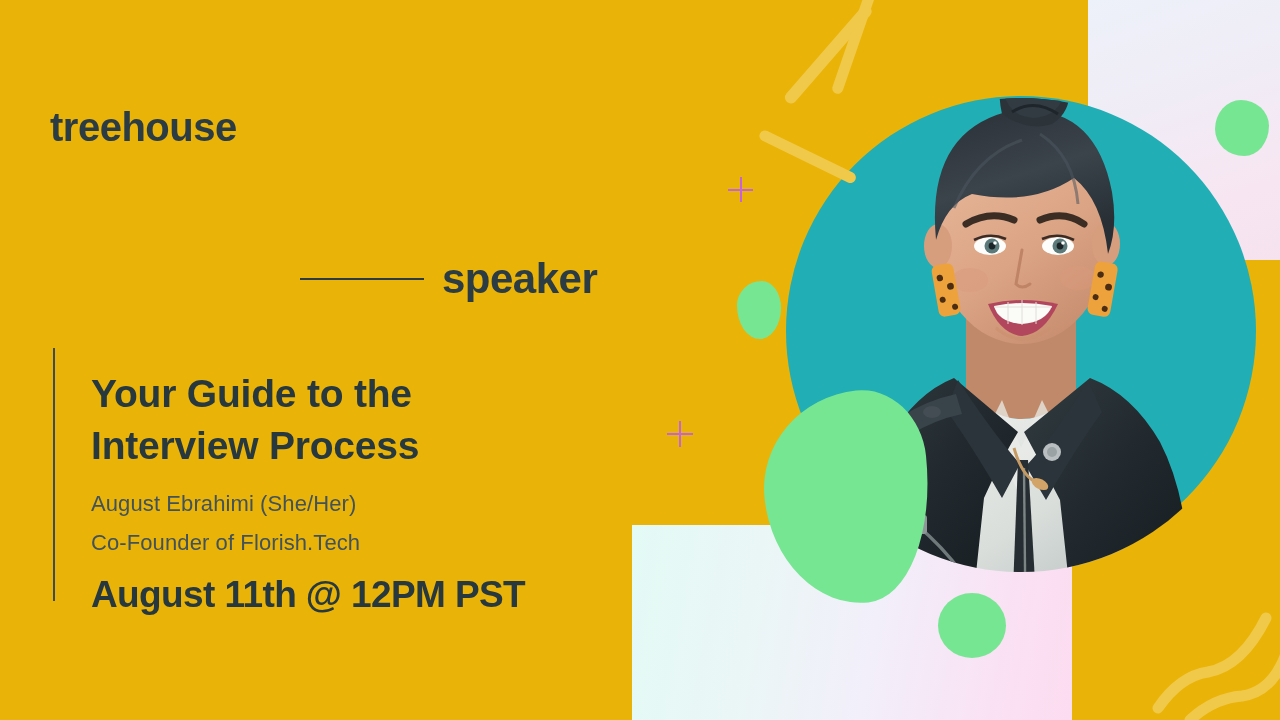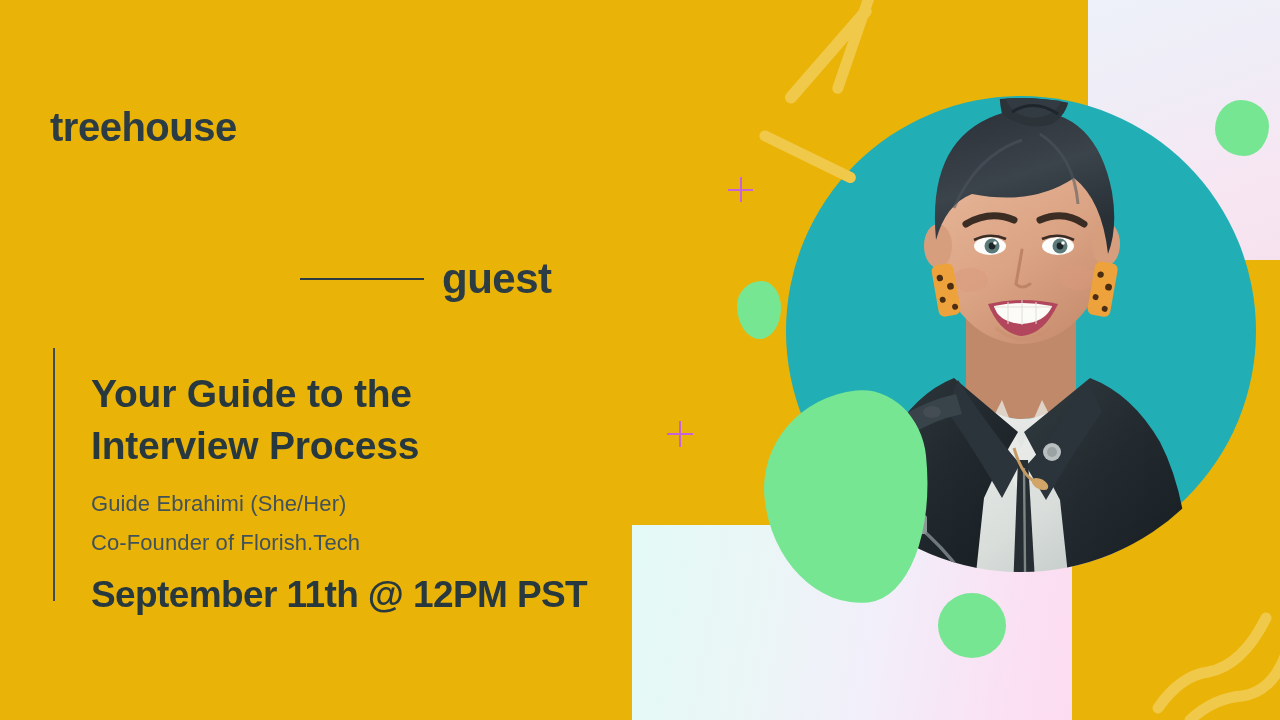--- a/index.html
+++ b/index.html
@@ -290,27 +290,27 @@
   <div class="plus" id="plus-1"></div>
   <div class="plus" id="plus-2"></div>
 
   <div id="left-col">
 
     <div id="brand-treehouse">treehouse</div>
 
 
     <div id="series-row">
       <div id="series-rule"></div>
-      <div id="series-word">guest</div>
+      <div id="series-word">speaker</div>
     </div>
 
     <div id="detail-rule"></div>
 
     <div id="detail-block">
       <div id="talk-title">Your Guide to the
 Interview Process</div>
-      <div id="speaker-name">Guide Ebrahimi (She/Her)</div>
+      <div id="speaker-name">August Ebrahimi (She/Her)</div>
       <div id="speaker-role">Co-Founder of Florish.Tech</div>
-      <div id="event-datetime">September 11th @ 12PM PST</div>
+      <div id="event-datetime">August 11th @ 12PM PST</div>
     </div>
 
   </div>
 </div>
 
 </body></html>

